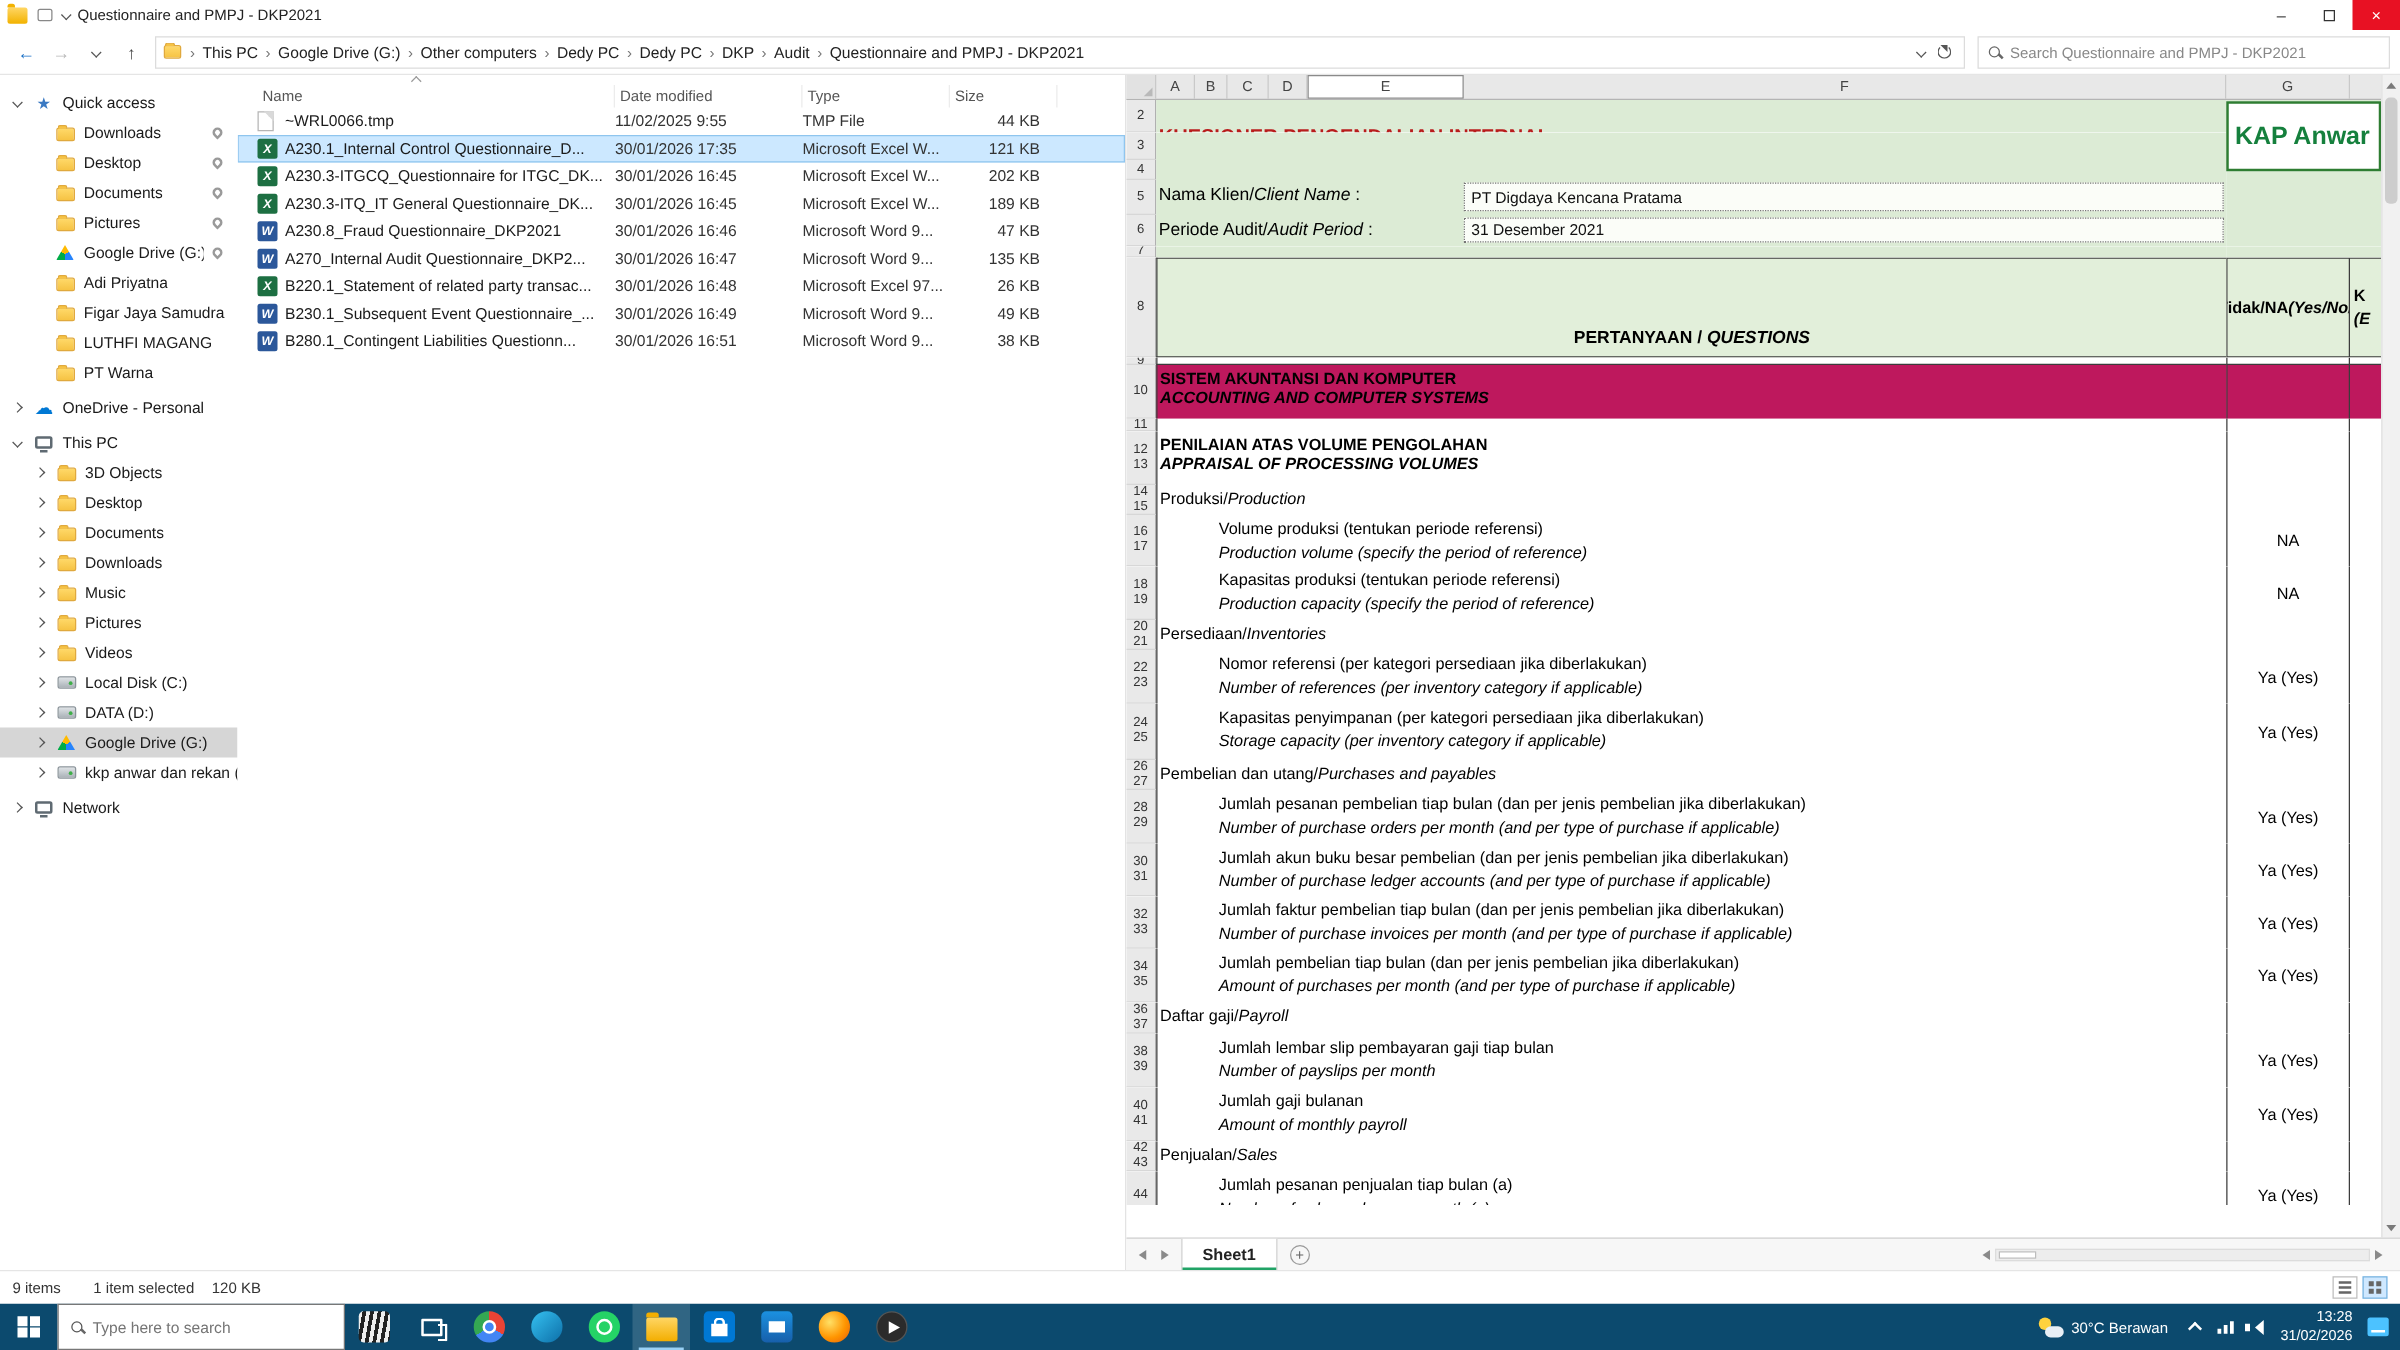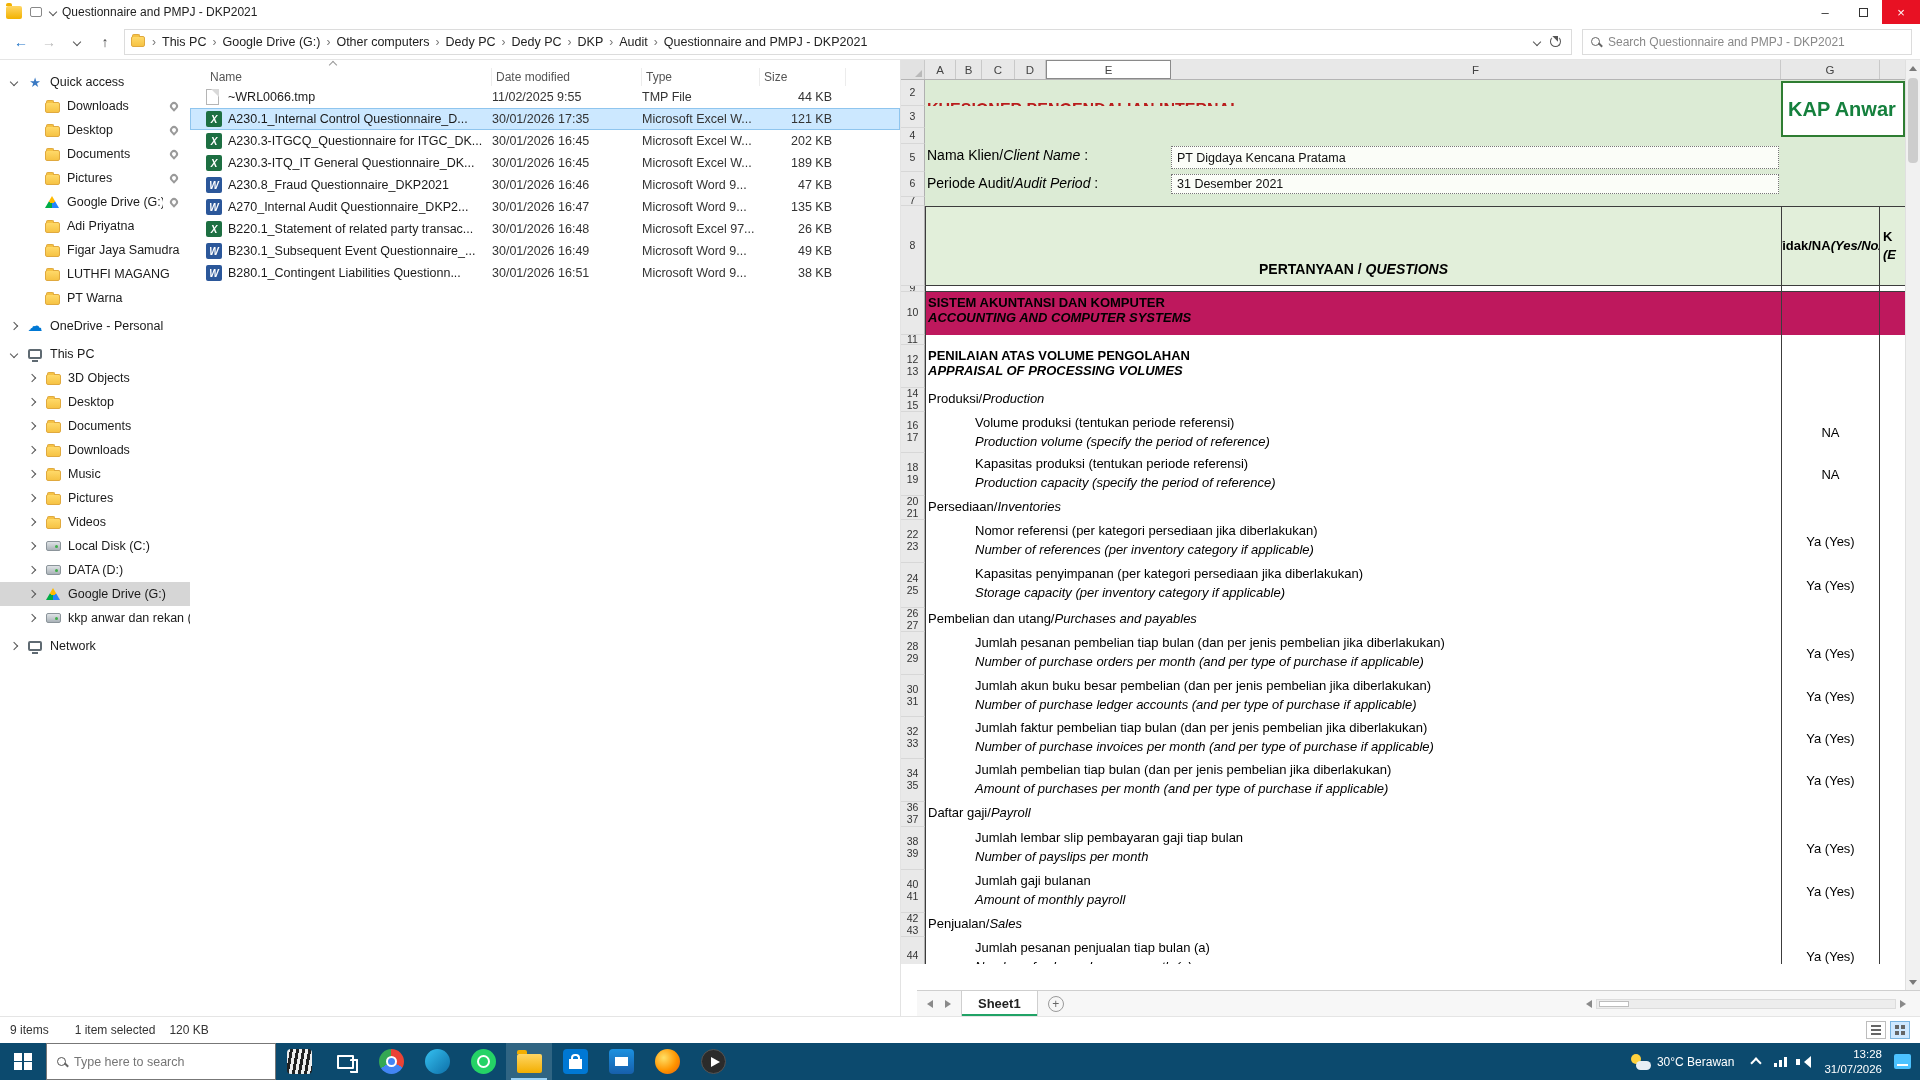--- a/index.html
+++ b/index.html
@@ -128,21 +128,21 @@
   .l2{font-size:13px;line-height:1.45;font-style:italic;white-space:nowrap}
   .kap{position:absolute;top:1px;left:880px;width: 124px;height:56px;background:#fff;border:2px solid #2e7d32;display:flex;align-items:center;overflow:hidden;padding-left:5px;font-weight:bold;font-size:20px;color:#15803d;white-space:nowrap}
 
   
   .vscroll{position:absolute;top:0;right:0;bottom:26px;width:15px;background:#f1f1f1;border-left:1px solid #e0e0e0}
   .varr{position:absolute;left:0;right:0;height:16px;display:flex;align-items:center;justify-content:center}
   .varr.up{top:0}.varr.dn{bottom:0}
   .tri-u{border:4px solid transparent;border-bottom:5px solid #7a7a7a;margin-top:-4px}
   .tri-d{border:4px solid transparent;border-top:5px solid #7a7a7a;margin-bottom:-4px}
   .vthumb{position:absolute;left:2px;right:2px;top:18px;height:85px;background:#cdcdcd;border-radius:4px}
-  .sheetbar{position:absolute;left:16px;right:0;bottom:0;height:26px;background:#f7f7f7;border-top:1px solid #cfcfcf;display:flex;align-items:stretch;font-size:13px}
+  .sheetbar{position:absolute;left:0;right:0;bottom:0;height:26px;background:#f7f7f7;border-top:1px solid #cfcfcf;display:flex;align-items:stretch;font-size:13px}
   .snav{width:22px;display:flex;align-items:center;justify-content:center}
   .tri-l{border:4px solid transparent;border-right:6px solid #8a8a8a}
   .tri-r{border:4px solid transparent;border-left:6px solid #8a8a8a}
   .stab{padding:0 16px;display:flex;align-items:center;background:#fff;border-left:1px solid #cfcfcf;border-right:1px solid #cfcfcf;font-weight:bold;color:#222;position:relative}
   .stab::after{content:"";position:absolute;left:0;right:0;bottom:0;height:2px;background:#21a366}
   .splus{width:16px;height:16px;border:1px solid #9a9a9a;border-radius:50%;align-self:center;margin-left:10px;display:flex;align-items:center;justify-content:center;color:#666;font-size:12px}
   .splus::before{content:"+"}
   .hsb{margin-left:auto;display:flex;align-items:center;padding-right:10px;gap:4px}
   .htrack{width:300px;height:10px;background:#ededed;border:1px solid #dcdcdc;position:relative}
   .hthumb{position:absolute;left:2px;top:1px;width:30px;height:6px;background:#fff;border:1px solid #bdbdbd}
@@ -966,21 +966,21 @@
           <span class="cup"></span>
         </div>
     <div class="tb-ico">
           <span class="net-t"></span>
         </div>
     <div class="tb-ico">
           <span class="vol"></span>
         </div>
     <div class="tb-clock">
       <div>13:28</div>
-      <div>31/07/2026</div>
+      <div>31/02/2026</div>
     </div>
     <div class="tb-ico">
           <span class="ac"></span>
         </div>
     <div class="tb-edge"></div>
   </div>
 </div>
 </div>
 
 </body></html>

